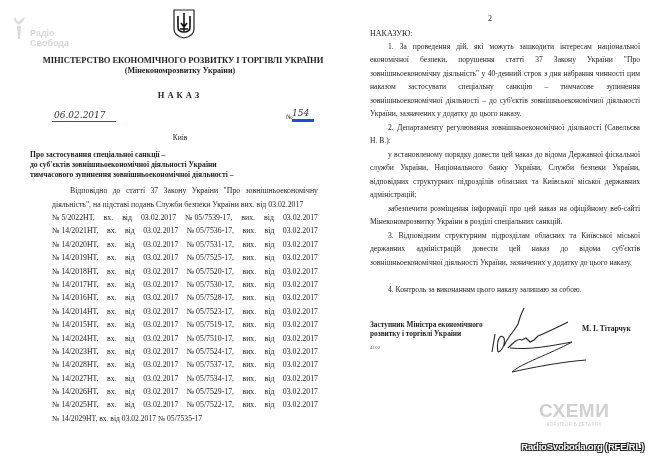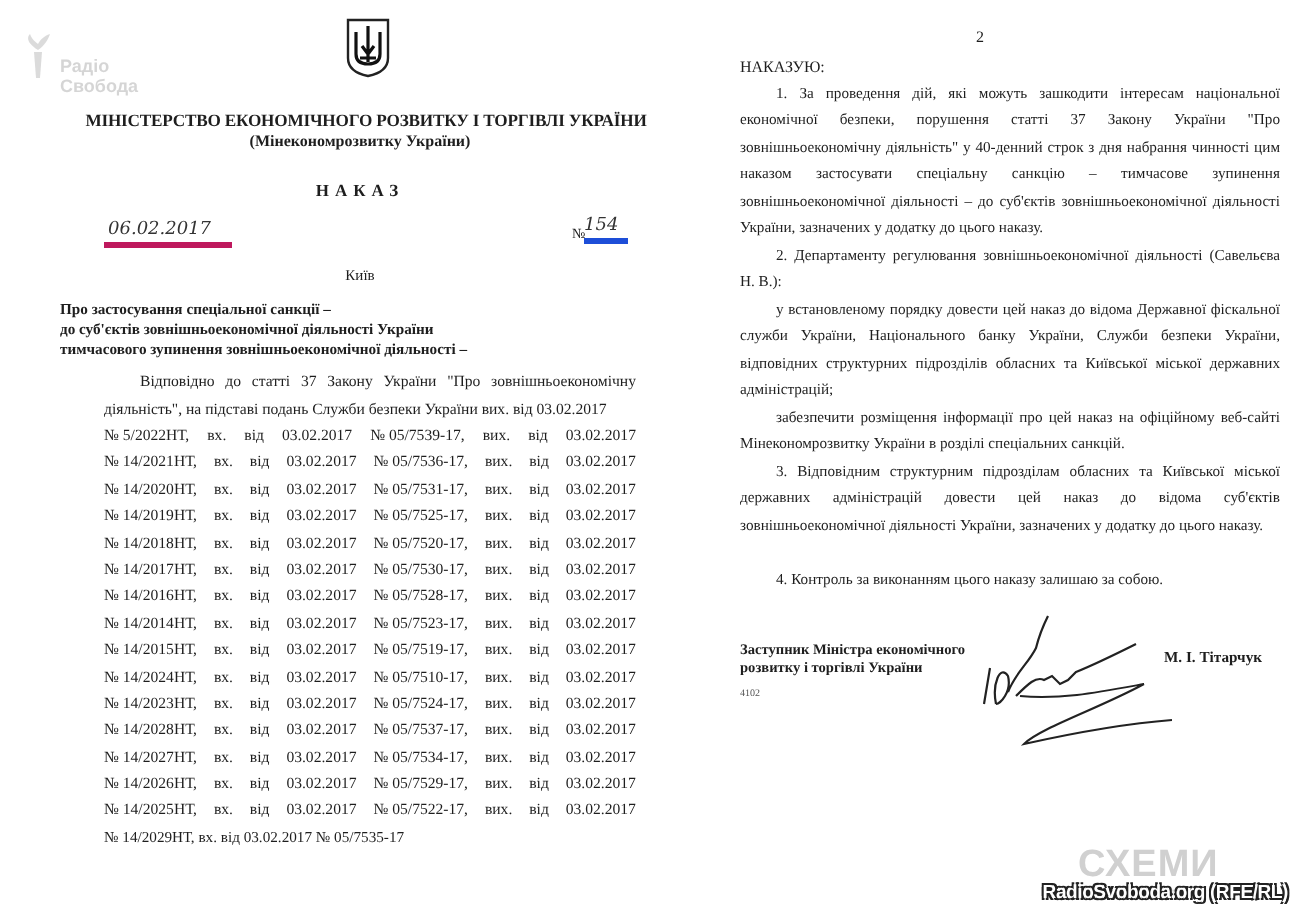--- a/index.html
+++ b/index.html
@@ -13,21 +13,21 @@
   .rs-logo { position: absolute; left: 10px; top: 8px; display: flex; align-items: center; opacity: 0.35; }
   .rs-logo svg { width: 18px; height: 24px; }
   .rs-logo .rs-text { font-family: "Liberation Sans", sans-serif; font-size: 9px; line-height: 10px; color: #8a8a8a; font-weight: bold; margin-left: 2px; margin-top: 20px; }
 
   .emblem { position: absolute; left: 173px; top: 9px; width: 22px; height: 30px; }
 
   .ministry { position: absolute; left: 0; width: 330px; top: 55px; text-align: center; font-weight: bold; font-size: 8.6px; line-height: 10px; letter-spacing: -0.1px; padding-left: 36px; }
   .ministry-sub { position: absolute; left: 0; width: 330px; top: 66px; text-align: center; font-weight: bold; font-size: 8px; padding-left: 30px; }
   .nakaz-title { position: absolute; left: 0; width: 330px; top: 90px; text-align: center; font-weight: bold; font-size: 8.5px; letter-spacing: 3px; padding-left: 30px; }
 
-  .date-hand { position: absolute; left: 52px; top: 110px; width: 64px; border-bottom: 3px solid #be185d; font-family: "DejaVu Serif", serif; font-style: italic; font-size: 9px; color: #333; padding-left: 2px; line-height: 11px; }
+  .date-hand { position: absolute; left: 52px; top: 110px; width: 64px; border-bottom: 1px solid #be185d; font-family: "DejaVu Serif", serif; font-style: italic; font-size: 9px; color: #333; padding-left: 2px; line-height: 11px; }
   .num-label { position: absolute; left: 286px; top: 113px; font-size: 7px; }
   .num-hand { position: absolute; left: 292px; top: 108px; width: 22px; border-bottom: 3px solid #1d4ed8; font-family: "DejaVu Serif", serif; font-style: italic; font-size: 9px; color: #333; line-height: 11px; }
 
   .city { position: absolute; left: 0; width: 330px; top: 133px; text-align: center; font-size: 7.5px; padding-left: 30px; }
   .subject { position: absolute; left: 0; width: 330px; top: 150px; text-align: left; font-weight: bold; font-size: 7.6px; line-height: 10px; padding-left: 30px; }
 
   .intro { position: absolute; left: 52px; width: 266px; top: 184px; font-size: 7.8px; line-height: 13.5px; text-align: justify; }
   .intro .indent { display: inline-block; width: 18px; }
   .reg-list { position: absolute; left: 52px; width: 266px; top: 211px; font-size: 7.8px; }
   .reg-row { display: flex; justify-content: space-between; height: 13.4px; line-height: 13.4px; white-space: nowrap; }
@@ -38,21 +38,21 @@
   .order-head { position: absolute; left: 40px; top: 29px; font-size: 8px; }
   .rp { position: absolute; left: 40px; width: 270px; font-size: 7.6px; line-height: 13.4px; text-align: justify; }
   .rp .indent { display: inline-block; width: 18px; }
 
   .sig-title { position: absolute; left: 40px; top: 320px; font-weight: bold; font-size: 7.3px; line-height: 9px; font-family: "Liberation Serif", serif; }
   .sig-code { position: absolute; left: 40px; top: 345px; font-size: 5px; color: #555; }
   .signature { position: absolute; left: 160px; top: 302px; width: 100px; height: 80px; }
   .sig-name { position: absolute; left: 252px; top: 324px; font-weight: bold; font-size: 7.6px; }
 
   .schemy { position: absolute; left: 539px; top: 401px; text-align: center; font-family: "Liberation Sans", sans-serif; }
-  .schemy-main { font-size: 19px; font-weight: bold; color: #d0d0d0; letter-spacing: 0.5px; line-height: 20px; margin-top: 22px; }
+  .schemy-main { font-size: 19px; font-weight: bold; color: #d0d0d0; letter-spacing: 0.5px; line-height: 20px; }
   .schemy-sub { font-size: 4.5px; color: #cfcfcf; letter-spacing: 0.3px; margin-top: 1px; }
   .credit { position: absolute; right: 6px; top: 441px; font-family: "Liberation Sans", sans-serif; font-weight: bold; font-size: 9.5px; color: #fff;
             text-shadow: -1px -1px 0 #222, 1px -1px 0 #222, -1px 1px 0 #222, 1px 1px 0 #222; letter-spacing: -0.2px; }
 </style>
 </head>
 <body>
 
 <div class="page page-left">
   <div class="rs-logo">
     <svg viewBox="0 0 18 24">

